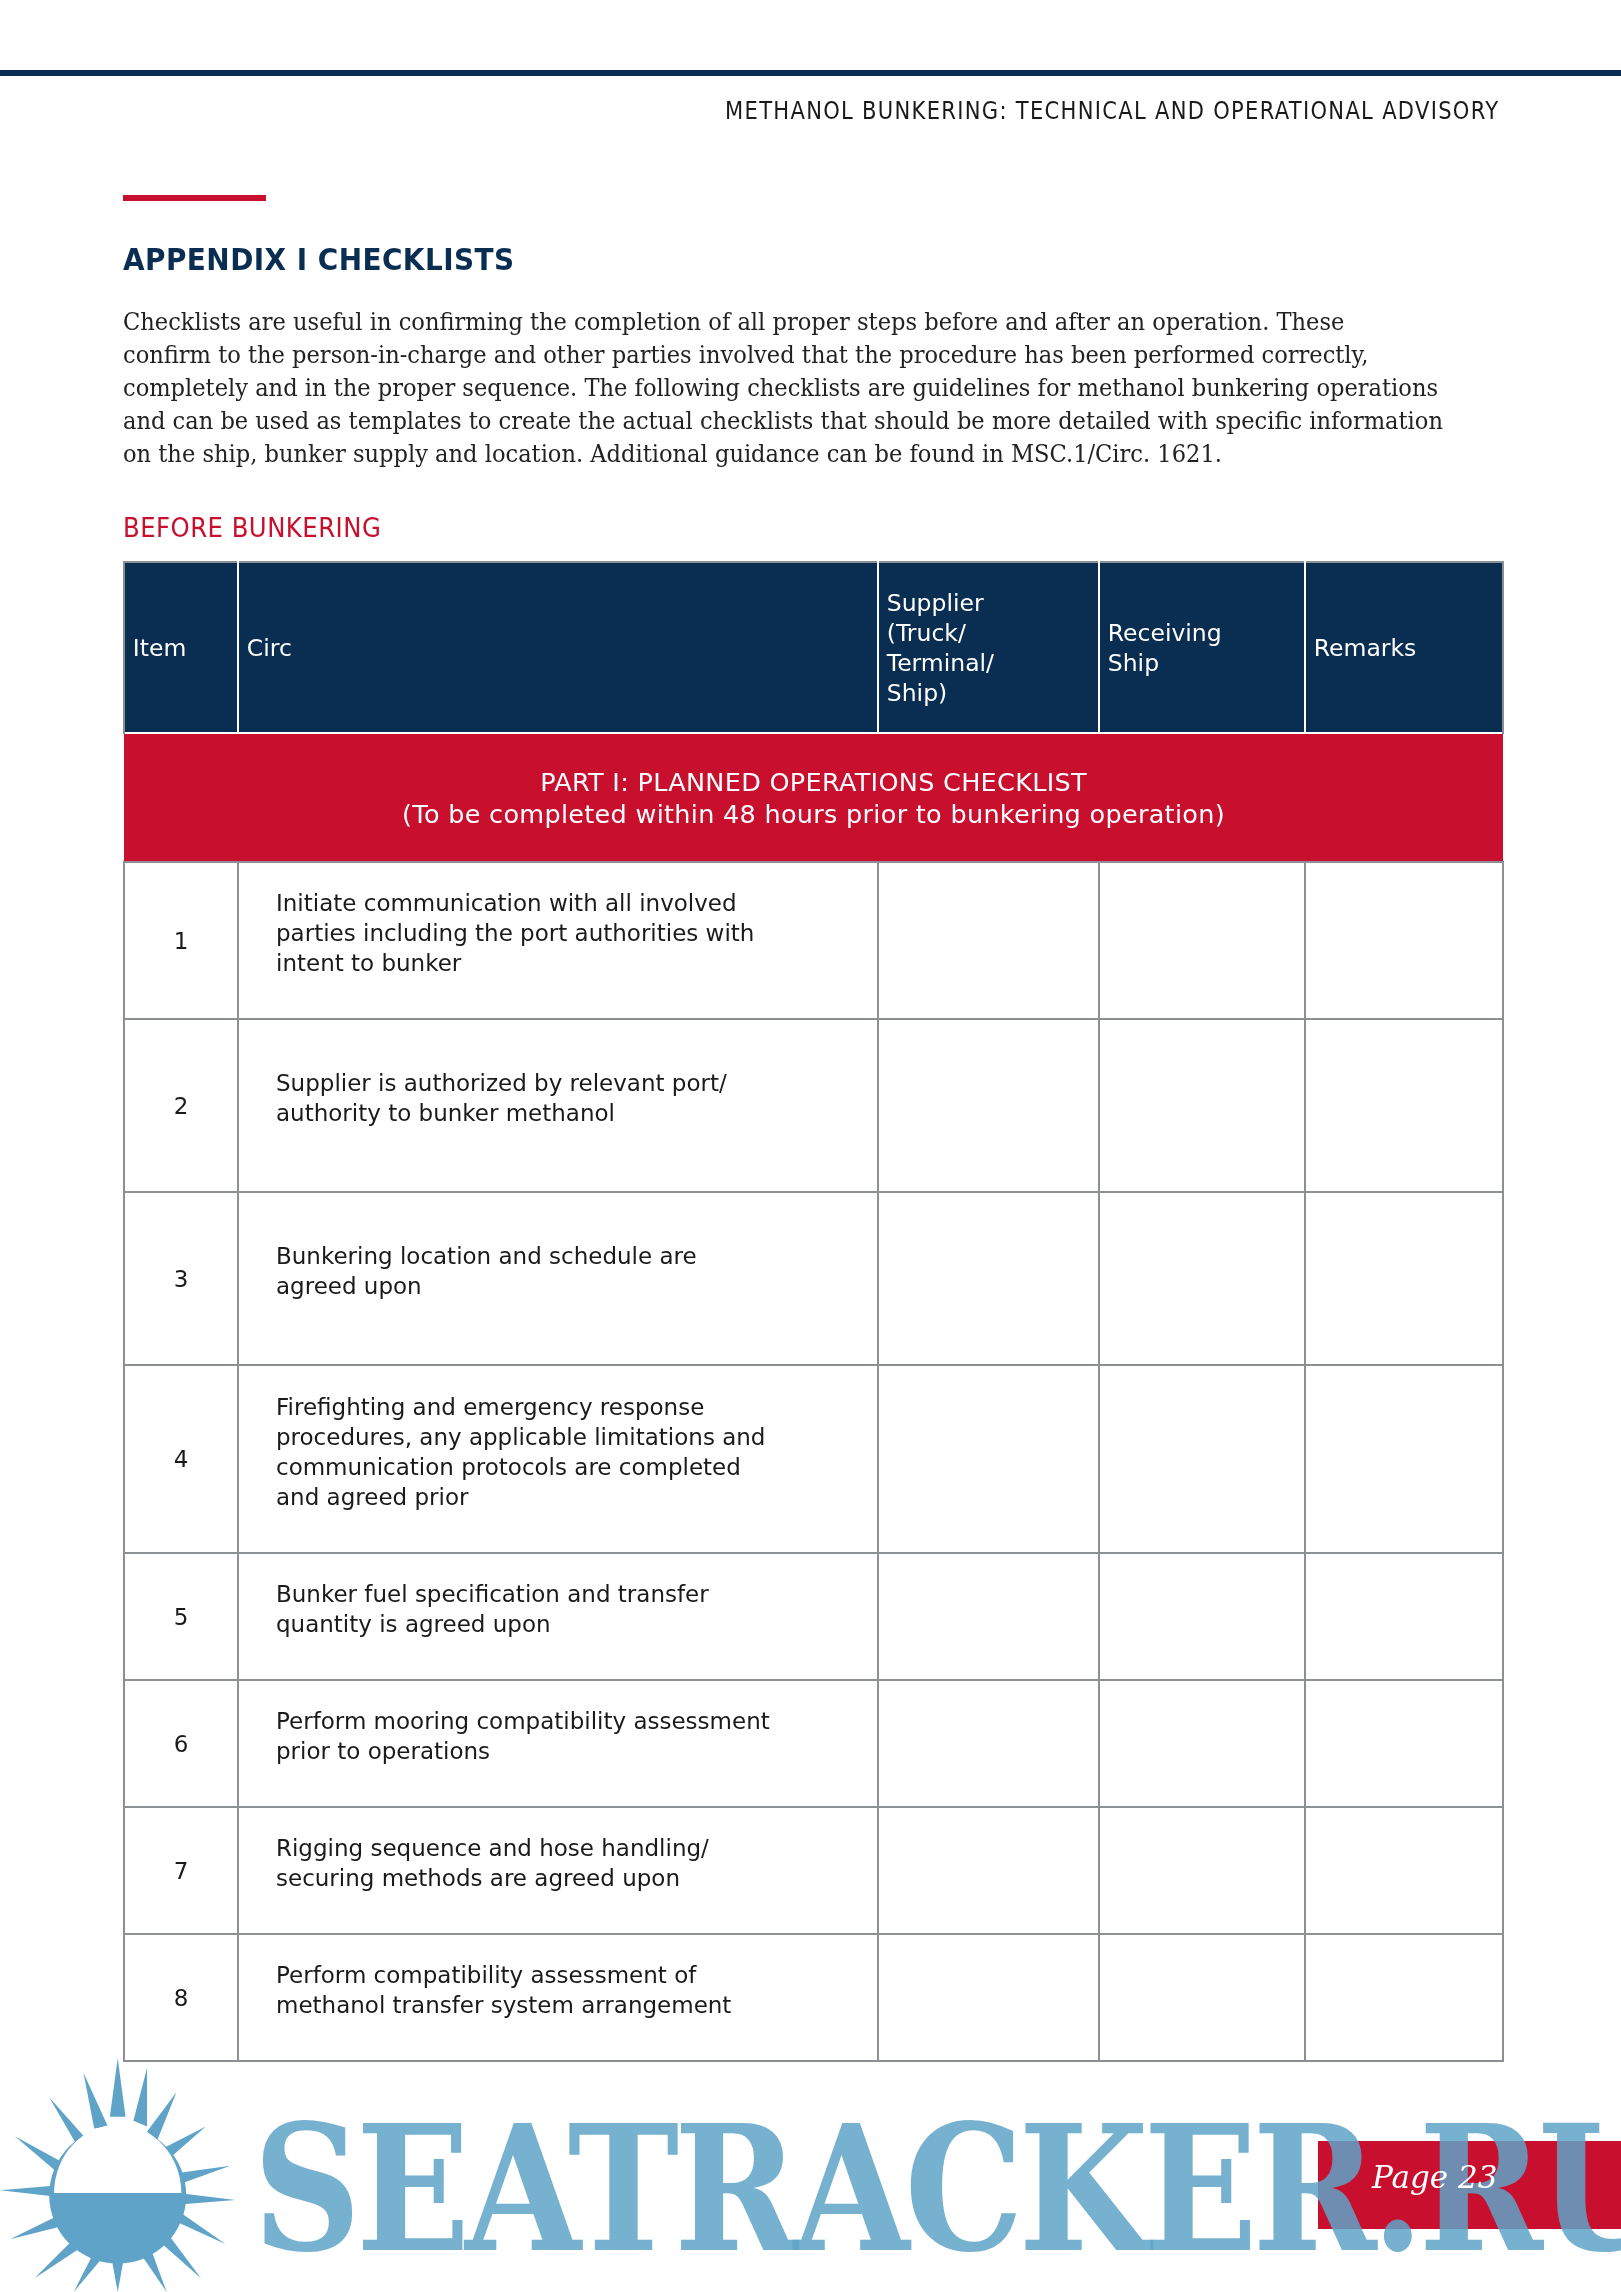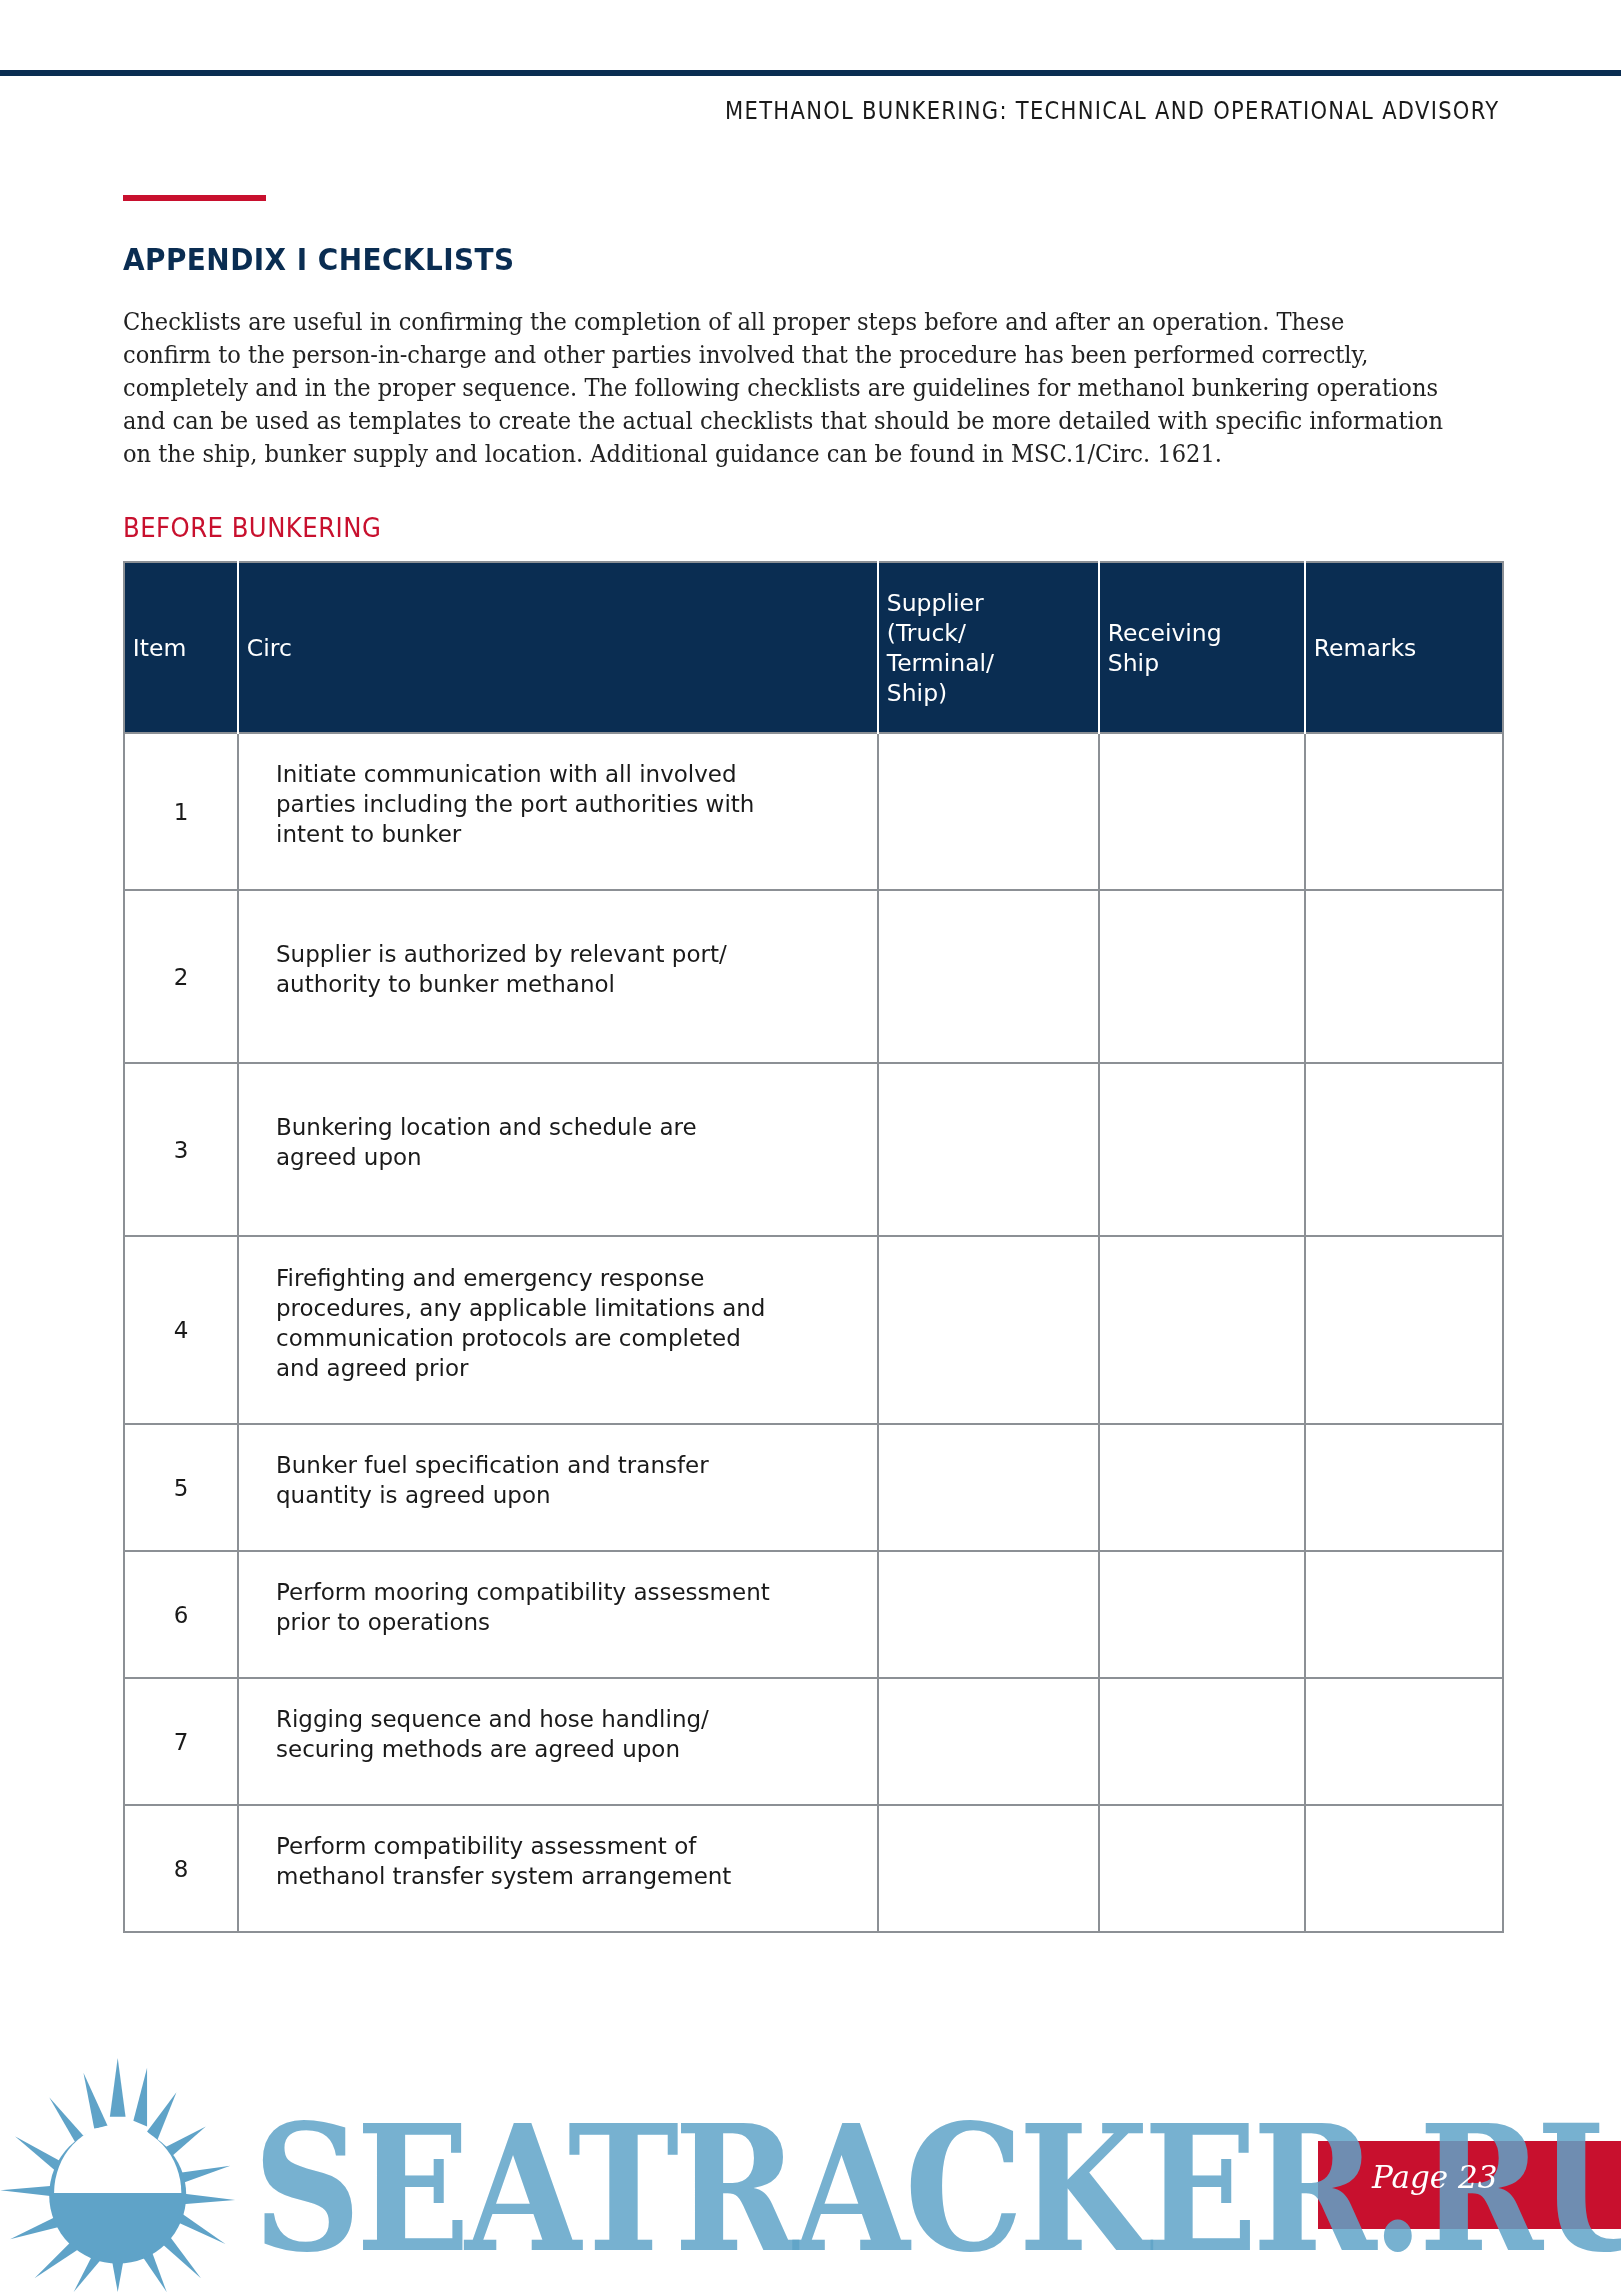--- a/index.html
+++ b/index.html
@@ -68,20 +68,26 @@
         <div>Ship)</div>
       </th>
       <th>
         <div>Receiving</div>
         <div>Ship</div>
       </th>
       <th>Remarks</th>
     </tr>
   </thead>
   <tbody id="tbody">
+    <tr class="part-row">
+      <td colspan="5">
+        <div>PART I: PLANNED OPERATIONS CHECKLIST</div>
+        <div>(To be completed within 48 hours prior to bunkering operation)</div>
+      </td>
+    </tr>
   <tr class="data-row" style="height: 157px;">
         <td class="num">1</td>
         <td class="chk">
           <div>Initiate communication with all involved</div>
           <div>parties including the port authorities with</div>
           <div>intent to bunker</div>
         </td>
         <td></td>
         <td></td>
         <td></td>

